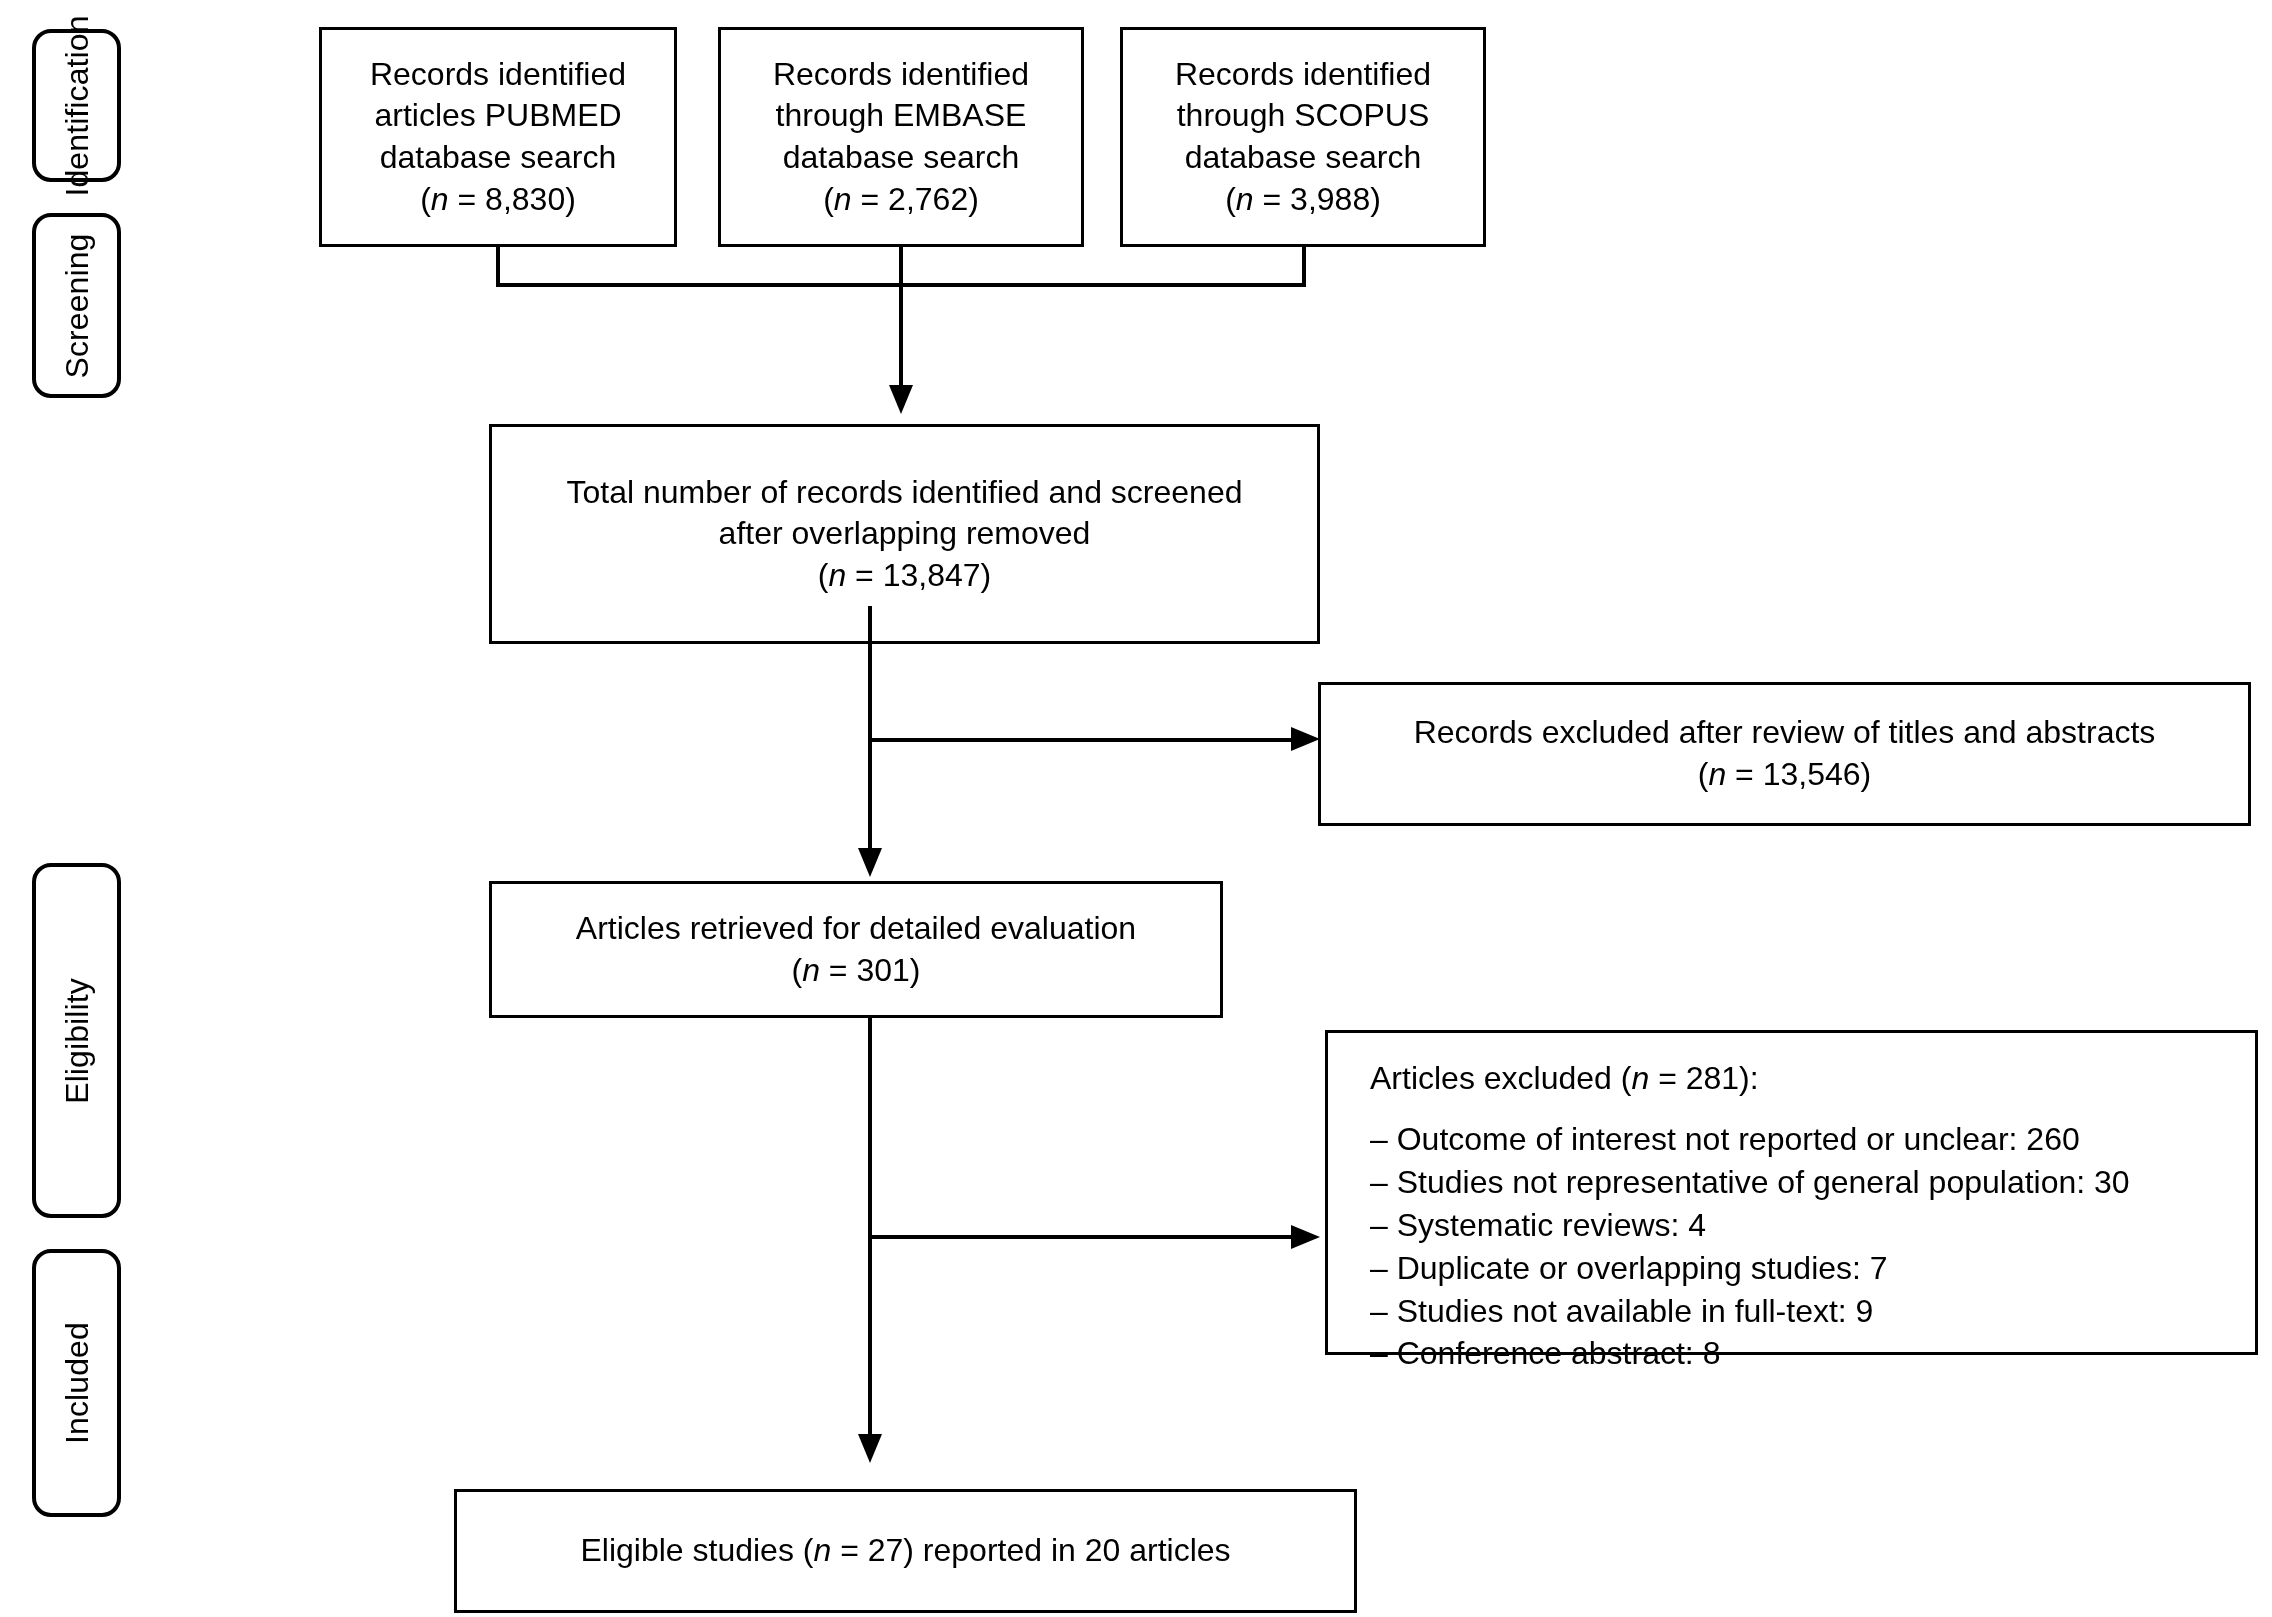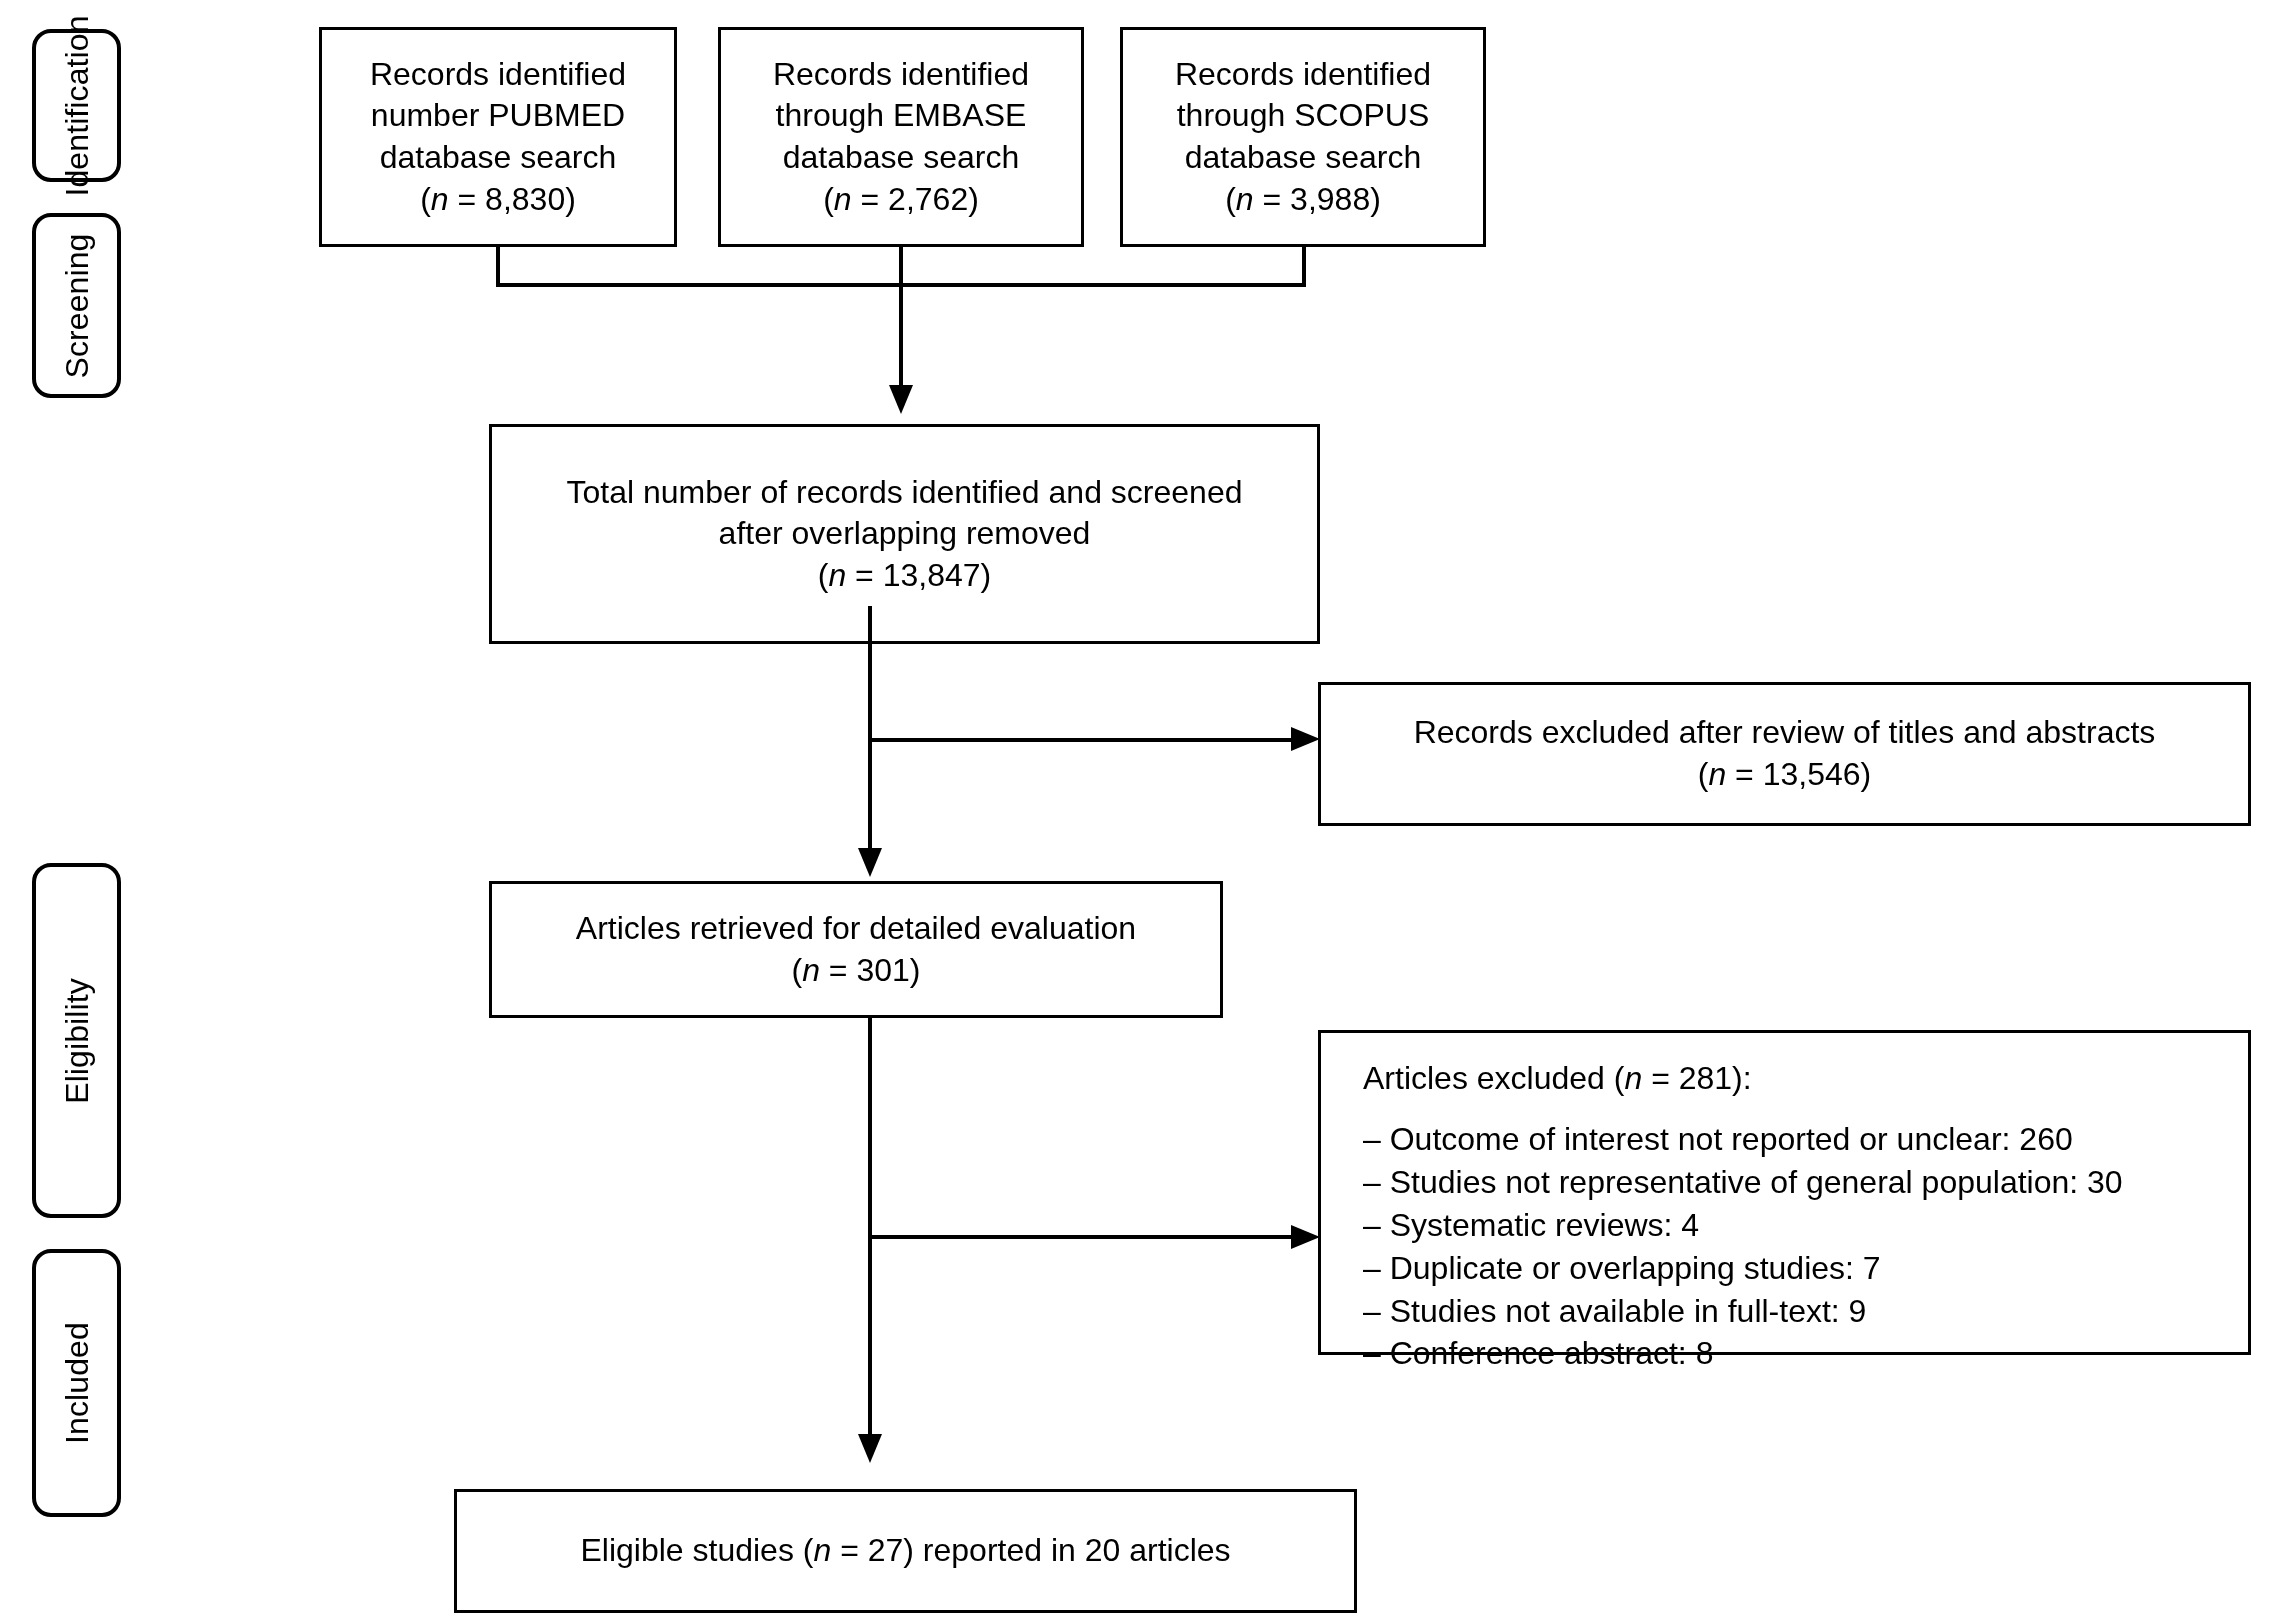--- a/index.html
+++ b/index.html
@@ -58,20 +58,21 @@
     font-size: 32px;
     line-height: 1.30;
     padding: 21px 10px;
   }
   .box .ln { display: block; white-space: nowrap; }
   .box.left-align {
     align-items: flex-start;
     text-align: left;
     justify-content: space-between;
     padding: 24.5px 21.6px 21.6px 42px;
+    margin-left: 7px;
   }
   em.n { font-style: italic; }
 
   
   #box-pubmed { left: 319px;  top: 27px;  width: 358px; height: 220px; }
   #box-embase { left: 718px;  top: 27px;  width: 366px; height: 220px; }
   #box-scopus { left: 1120px; top: 27px;  width: 366px; height: 220px; }
 
   
   #box-total  { left: 489px;  top: 424px; width: 831px; height: 220px; }
@@ -133,21 +134,21 @@
   </div>
   <div class="stage" id="stage-eligibility">
     <span class="stage-label">Eligibility</span>
   </div>
   <div class="stage" id="stage-included">
     <span class="stage-label">Included</span>
   </div>
 
   <div class="box" id="box-pubmed">
     <span class="ln">Records identified</span>
-    <span class="ln">number PUBMED</span>
+    <span class="ln">articles PUBMED</span>
     <span class="ln">database search</span>
     <span class="ln"><span>(</span><em class="n">n</em><span> = 8,830)</span></span>
   </div>
 
   <div class="box" id="box-embase">
     <span class="ln">Records identified</span>
     <span class="ln">through EMBASE</span>
     <span class="ln">database search</span>
     <span class="ln"><span>(</span><em class="n">n</em><span> = 2,762)</span></span>
   </div>

